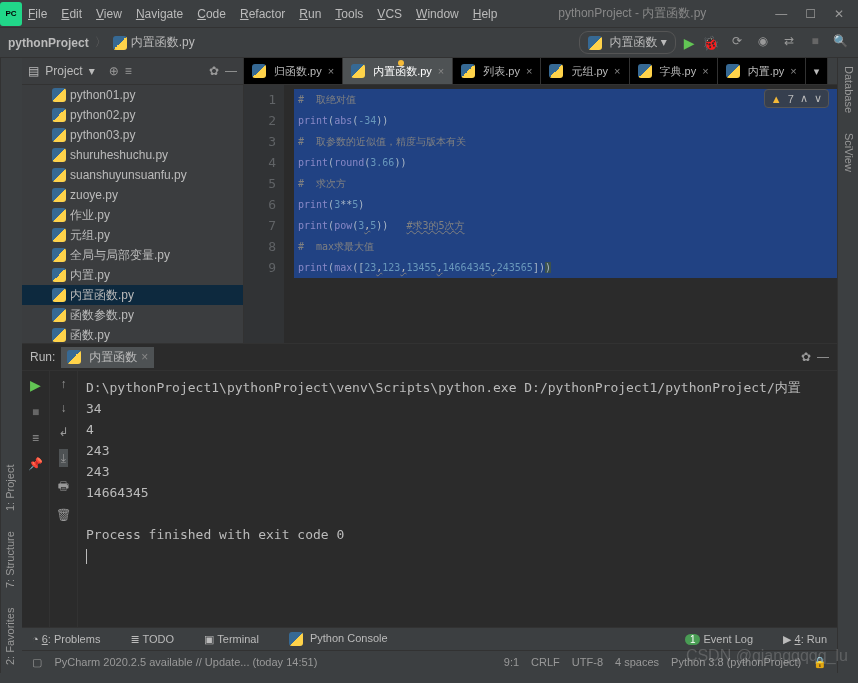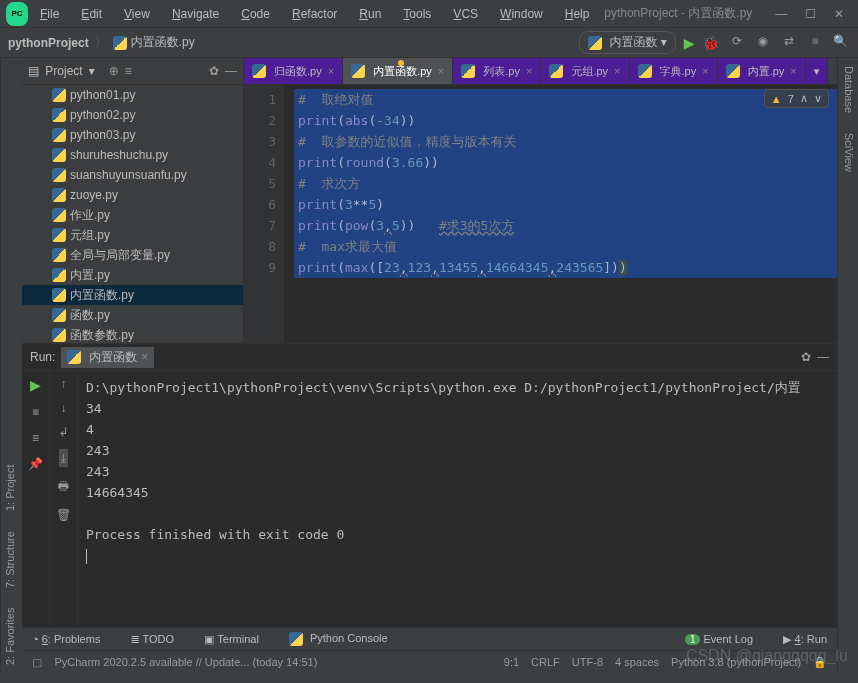--- a/index.html
+++ b/index.html
@@ -1,19 +1,19 @@
 <!DOCTYPE html>
 <html><head>
 <meta charset="utf-8">
 <style>
   * { box-sizing: border-box; margin: 0; padding: 0; }
   body { width: 858px; height: 683px; background: #3c3f41; color: #bbbbbb; font-family: "Segoe UI", sans-serif; font-size: 12px; overflow: hidden; position: relative; }
   .titlebar { height: 28px; background: #3c3f41; display: flex; align-items: center; border-bottom: 1px solid #323232; }
-  .ps-logo { width: 22px; height: 24px; margin: 0 6px; background: #21d789; border-radius: 8px; font-size: 8px; display: flex; align-items: center; justify-content: center; color: #000; font-weight: bold; }
-  .menu-items { display: flex; gap: 10px; }
+  .ps-logo { width: 22px; height: 24px; margin: 0 0; background: #21d789; border-radius: 3px; font-size: 8px; display: flex; align-items: center; justify-content: center; color: #000; font-weight: bold; }
+  .menu-items { display: flex; gap: 2px; }
   .menu-item { padding: 3px 6px; cursor: pointer; }
   .menu-item u { text-decoration: underline; }
   .title-center { flex: 1; text-align: center; color: #888; }
   .win-controls { display: flex; gap: 18px; padding: 0 14px; color: #999; }
   .navbar { height: 30px; background: #3c3f41; display: flex; align-items: center; border-bottom: 1px solid #323232; padding: 0 8px; gap: 4px; }
   .nav-crumb { color: #bbb; }
   .nav-sep { color: #666; margin: 0 2px; }
   .py-icon { display: inline-block; width: 14px; height: 14px; background: linear-gradient(135deg,#366994 50%,#ffd34a 50%); border-radius: 3px; vertical-align: middle; margin-right: 4px; }
   .nav-right { margin-left: auto; display: flex; align-items: center; gap: 8px; }
   .run-config { background: #3c3f41; border: 1px solid #555; border-radius: 9px; padding: 2px 8px; }
@@ -23,27 +23,27 @@
   .left-rail { width: 22px; background: #3c3f41; border-right: 1px solid #323232; writing-mode: vertical-rl; transform: rotate(180deg); text-align: left; padding: 8px 3px; font-size: 11px; color: #999; display:flex; gap:20px;}
   .left-rail div{cursor:pointer;}
   .project-panel { width: 222px; background: #3b3d3f; border-right: 1px solid #323232; display: flex; flex-direction: column; }
   .panel-header { height: 27px; display: flex; align-items: center; padding: 0 6px; border-bottom: 1px solid #323232; gap: 6px; }
   .panel-header .gear { margin-left: auto; color: #999; }
   .tree { flex: 1; overflow: hidden; }
   .tree-item { height: 20px; display: flex; align-items: center; padding-left: 30px; cursor: pointer; }
   .tree-item.selected { background: #0d293e; }
   .editor-area { flex: 1; display: flex; flex-direction: column; }
   .tabbar { height: 27px; display: flex; background: #3c3f41; border-bottom: 1px solid #323232; }
-  .tab { display: flex; align-items: center; padding: 0 8px; gap: 4px; background: #4c1d95; border-right: 1px solid #323232; font-size: 11px; color: #bbb; cursor: pointer; position:relative;}
+  .tab { display: flex; align-items: center; padding: 0 8px; gap: 4px; background: #000000; border-right: 1px solid #323232; font-size: 11px; color: #bbb; cursor: pointer; position:relative;}
   .tab.active { background: #4e5254; color: #fff; }
   .tab .close { color: #888; margin-left: 2px; }
   .tab .dot { position:absolute; top:2px; left:50%; width:6px;height:6px;border-radius:50%;background:#f5ba38;}
   .editor-body { flex: 1; display: flex; background: #2b2b2b; position: relative; }
   .gutter { width: 40px; background: #313335; color: #606366; text-align: right; padding: 4px 8px 0 0; font-family: "Consolas", monospace; font-size: 13px; line-height: 21px; }
-  .code { flex: 1; padding: 4px 0 0 10px; font-family: "Consolas", monospace; font-size: 13px; line-height: 21px; white-space: pre; }
+  .code { flex: 1; padding: 4px 0 0 10px; font-family: "Consolas", monospace; font-size: 10px; line-height: 21px; white-space: pre; }
   .code-line { background: #214283; padding: 0 4px; display: block; width: fit-content; min-width: 100%; }
   .c-comment { color: #808080; }
   .c-builtin { color: #8888c6; }
   .c-num { color: #6897bb; }
   .c-paren { color: #a9b7c6; }
   .c-under { text-decoration: underline wavy #808080; }
   .warnings { position: absolute; right: 8px; top: 4px; background: #3c3f41cc; border:1px solid #555; border-radius:4px; padding: 2px 6px; display: flex; gap: 6px; align-items: center; font-size: 11px; }
   .warn-tri { color: #f5ba38; }
   .right-rail { width: 21px; background: #3c3f41; border-left: 1px solid #323232; writing-mode: vertical-rl; font-size: 11px; color: #999; padding: 8px 3px; display:flex; gap:20px;}
   .run-panel { height: 284px; background: #2b2b2b; border-top: 1px solid #323232; display: flex; flex-direction: column; }
@@ -163,25 +163,25 @@
             <div class="tree-item">
               <span class="py-icon"></span>
               <span>内置.py</span>
             </div>
             <div class="tree-item selected">
               <span class="py-icon"></span>
               <span>内置函数.py</span>
             </div>
             <div class="tree-item">
               <span class="py-icon"></span>
+              <span>函数参数.py</span>
+            </div>
+            <div class="tree-item">
+              <span class="py-icon"></span>
               <span>函数.py</span>
-            </div>
-            <div class="tree-item">
-              <span class="py-icon"></span>
-              <span>函数参数.py</span>
             </div>
           </div>
       </div>
 
       <div class="editor-area">
         <div class="tabbar" id="tabbar">
             <div class="tab">
               <span class="py-icon"></span>
               <span>归函数.py</span>
               <span class="close">×</span>

